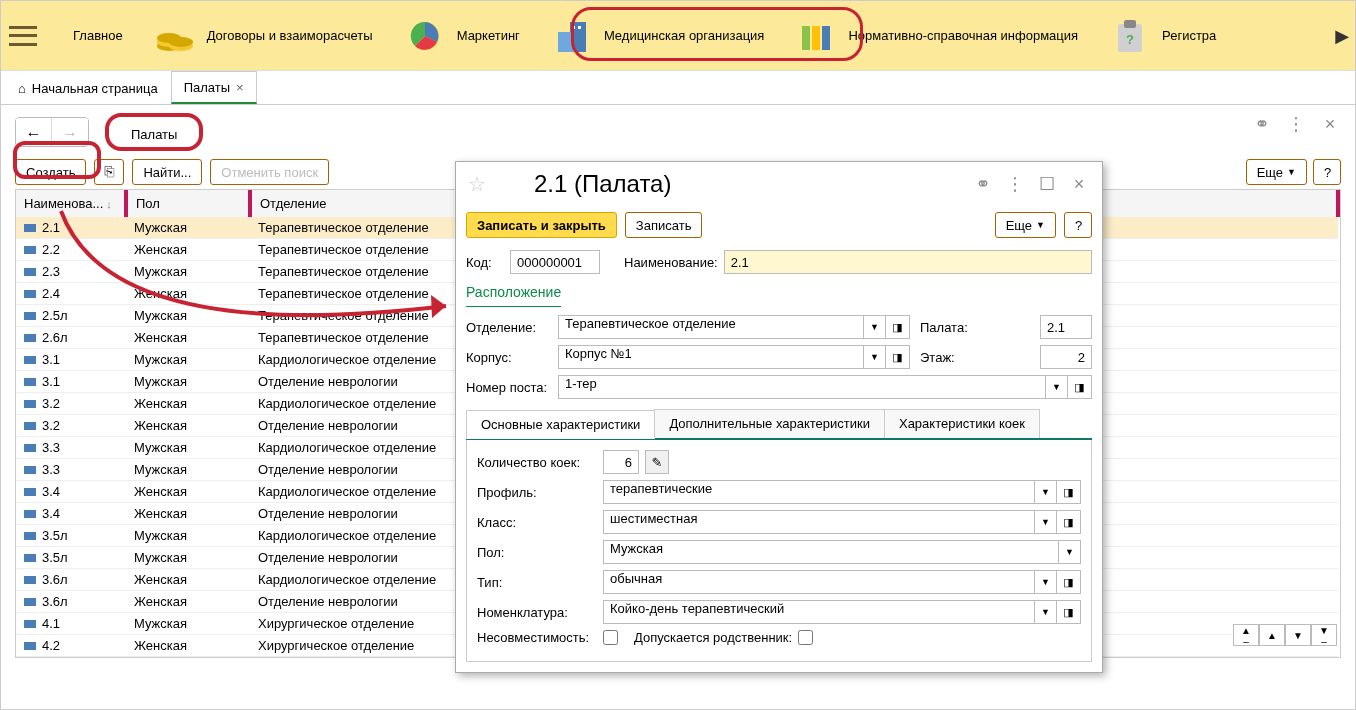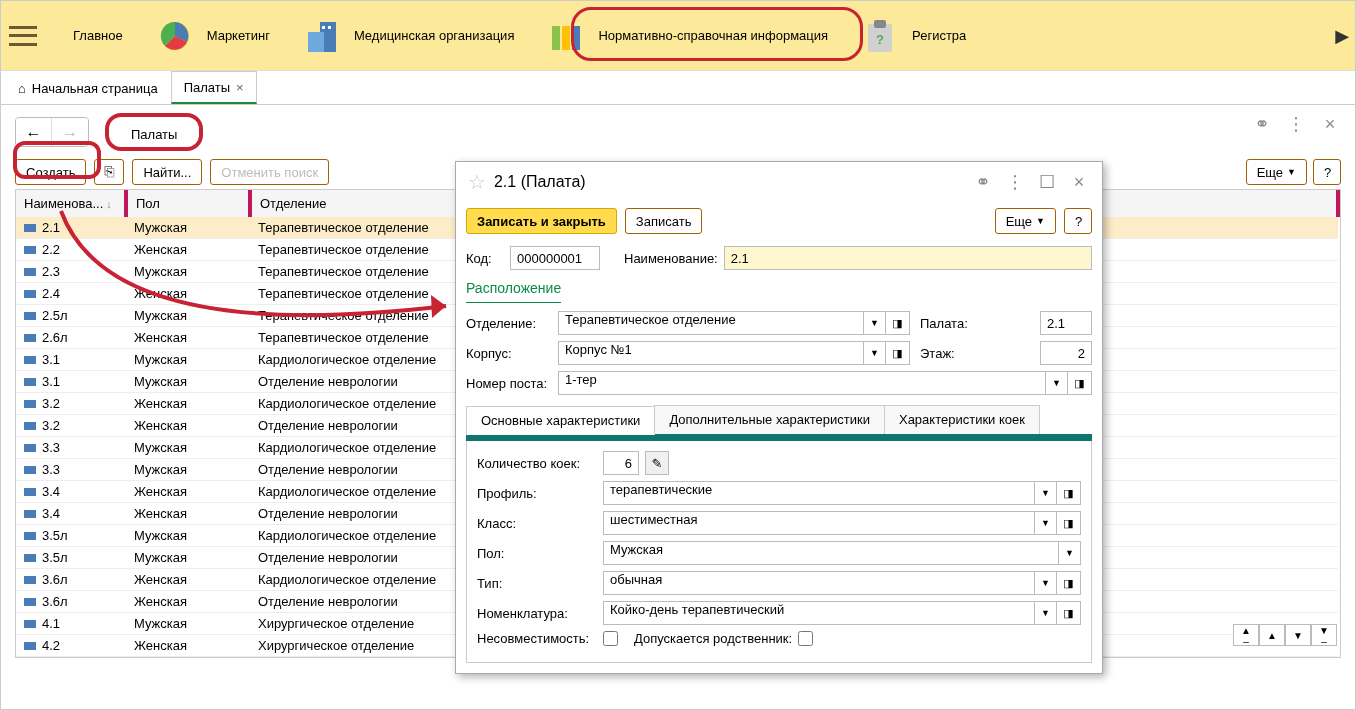--- a/index.html
+++ b/index.html
@@ -47,21 +47,21 @@
 td { padding: 3px 8px; border-bottom: 1px solid #eee; font-size: 13px; }
 tr.sel td { background: #fdecc8; }
 .row-ic { display: inline-block; width: 12px; height: 8px; background: #4a7db5; margin-right: 6px; }
 .scroll-ctrls { position: absolute; right: 18px; bottom: 20px; display: flex; }
 .scroll-ctrls button { width: 26px; height: 22px; border: 1px solid #bbb; background: #fff; cursor: pointer; font-size: 10px; }
 
 
 .modal { position: absolute; left: 454px; top: 160px; width: 648px; background: #fff; border: 1px solid #aaa; box-shadow: 3px 3px 8px rgba(0,0,0,0.3); }
 .modal-head { display: flex; align-items: center; padding: 8px 12px; }
 .star { font-size: 20px; color: #ccc; margin-right: 8px; }
-.modal-title { font-size: 16px; flex: 1; }
+.modal-title { font-size: 24px; flex: 1; margin-left: 40px; }
 .modal-head-actions { display: flex; gap: 10px; align-items: center; }
 .modal-toolbar { display: flex; padding: 6px 10px; gap: 8px; }
 .btn-primary { background: #ffdb4d; border: 1px solid #d4a800; font-weight: bold; }
 .btn-more { display: flex; align-items: center; gap: 4px; justify-content: space-between; }
 .btn-help { width: 28px; }
 .modal-toolbar .spacer { flex: 1; }
 
 .form-body { padding: 6px 10px 10px; }
 .form-row { display: flex; align-items: center; margin-bottom: 6px; }
 .form-row label { width: 112px; }
@@ -69,21 +69,21 @@
 .form-row input[type=text] { height: 24px; border: 1px solid #bbb; padding: 0 6px; }
 .input-select { height: 24px; border: 1px solid #bbb; padding: 0 6px; background: #fff; flex: 1; }
 .hl-input { background: #fff7d0 !important; }
 .section-title { color: #0a8b47; font-size: 14px; padding: 4px 0px 6px; border-bottom: 1px solid #0a8b47; width: fit-content; margin-bottom: 8px; }
 .field-group { display: flex; align-items: center; gap: 0; }
 .dropdown-btn { width: 22px; height: 24px; border: 1px solid #bbb; border-left: none; background: #fff; cursor: pointer; font-size: 9px; }
 .open-btn { width: 24px; height: 24px; border: 1px solid #bbb; border-left: none; background: #fff; cursor: pointer; font-size: 11px; margin-right: 10px; }
 .side-label { margin-left: 0; margin-right: 8px; }
 
 
-.mtabs { display: flex; border-bottom: 7px solid #0f766e; margin-top: 10px; }
+.mtabs { display: flex; border-bottom: 2px solid #0f766e; margin-top: 10px; }
 .mtab { padding: 6px 14px; border: 1px solid #ccc; border-bottom: none; background: #f8f8f8; cursor: pointer; margin-right: -1px; }
 .mtab.active { background: #fff; border-bottom: 1px solid #fff; position: relative; top: 1px; }
 .tab-content { border: 1px solid #ccc; border-top: none; padding: 10px; }
 .tab-content .form-row label { width: 126px; }
 .edit-pencil { width: 24px; height: 24px; border: 1px solid #bbb; background: #f0f0f0; font-size: 13px; display: inline-flex; align-items: center; justify-content: center; margin-left: 6px; cursor: pointer; }
 input[type=checkbox] { width: 15px; height: 15px; }
 
 
 .red-arrow { position: absolute; left: 50px; top: 200px; width: 408px; height: 170px; pointer-events: none; }
 .red-arrow svg { width: 100%; height: 100%; }
@@ -93,20 +93,30 @@
 
 <div class="topnav">
   <div class="burger">
       <span></span>
       <span></span>
       <span></span>
     </div>
   <div class="nav-item">
       <span>Главное</span>
     </div>
+  <div class="nav-item">
+    <div class="icon"><svg viewBox="0 0 40 40">
+          <ellipse cx="14" cy="30" rx="12" ry="5" fill="#d4a800"></ellipse>
+          <ellipse cx="14" cy="26" rx="12" ry="5" fill="#f4c830"></ellipse>
+          <ellipse cx="14" cy="22" rx="12" ry="5" fill="#d4a800"></ellipse>
+          <ellipse cx="26" cy="30" rx="12" ry="5" fill="#f4c830"></ellipse>
+          <ellipse cx="26" cy="26" rx="12" ry="5" fill="#d4a800"></ellipse>
+        </svg></div>
+    <span>Договоры и взаиморасчеты</span>
+  </div>
   <div class="nav-item">
     <div class="icon"><svg viewBox="0 0 40 40">
           <circle cx="20" cy="20" r="14" fill="#f4c830"></circle>
           <path d="M20 20 L20 6 A14 14 0 0 1 32 26 Z" fill="#4a7db5"></path>
           <path d="M20 20 L32 26 A14 14 0 0 1 10 30 Z" fill="#e63946"></path>
           <path d="M20 20 L10 30 A14 14 0 0 1 20 6 Z" fill="#4caf50"></path>
         </svg></div>
     <span>Маркетинг</span>
   </div>
   <div class="nav-item">

